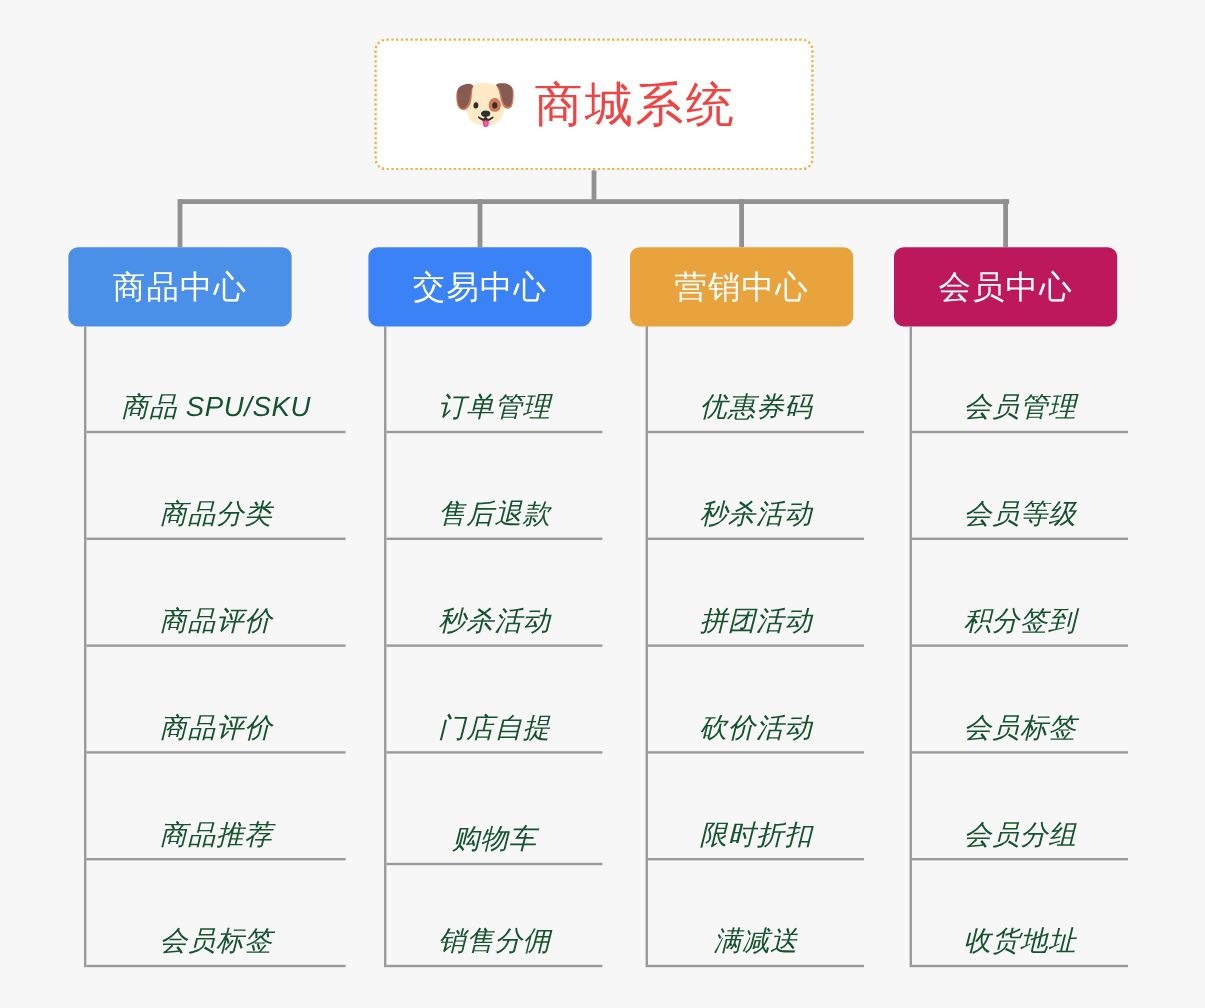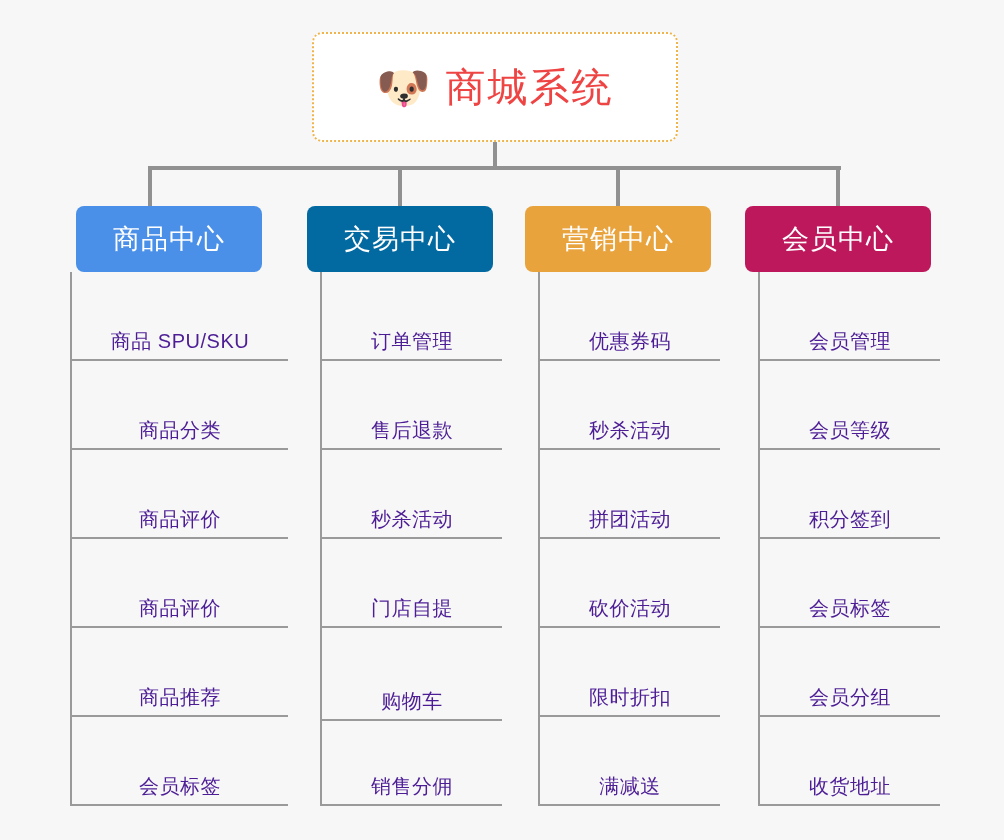--- a/index.html
+++ b/index.html
@@ -106,25 +106,26 @@
     position: absolute;
     left: 2px;
     height: 89px;
     box-sizing: border-box;
     display: flex;
     align-items: flex-end;
     justify-content: center;
     border-bottom: 2px solid #9a9a9a;
   }
   .leaf-label {
-    font-size: 20px;
-    color: #4c1d95;
+    font-size: 23px;
+    color: #14532d;
     white-space: nowrap;
     padding: 0 16px 4px 16px;
     letter-spacing: 0.5px;
+    font-style: italic;
   }
 </style>
 </head>
 <body>
 
 <div id="canvas">
 
   <div class="root-node">
     <span class="root-emoji">🐶</span>
     <span class="root-title">商城系统</span>
@@ -134,21 +135,21 @@
   <div class="conn conn-h-bus"></div>
 
   <div id="drops">
       <div class="conn conn-v-drop" style="left: 148px;"></div>
       <div class="conn conn-v-drop" style="left: 398px;"></div>
       <div class="conn conn-v-drop" style="left: 616px;"></div>
       <div class="conn conn-v-drop" style="left: 836px;"></div>
     </div>
 
   <div id="columns">
-      <div class="cat-header" style="left: 57px; background: rgb(74, 144, 232); margin-left: 19px;">商品中心</div>
+      <div class="cat-header" style="left: 57px; background: rgb(74, 144, 232);">商品中心</div>
       <div class="column" style="left: 70px;">
         <div class="trunk" style="height: 534px;"></div>
         <div class="leaf" style="top: 0px; width: 216px;">
           <span class="leaf-label">商品 SPU/SKU</span>
         </div>
         <div class="leaf" style="top: 89px; width: 216px;">
           <span class="leaf-label">商品分类</span>
         </div>
         <div class="leaf" style="top: 178px; width: 216px;">
           <span class="leaf-label">商品评价</span>
@@ -156,21 +157,21 @@
         <div class="leaf" style="top: 267px; width: 216px;">
           <span class="leaf-label">商品评价</span>
         </div>
         <div class="leaf" style="top: 356px; width: 216px;">
           <span class="leaf-label">商品推荐</span>
         </div>
         <div class="leaf" style="top: 445px; width: 216px;">
           <span class="leaf-label">会员标签</span>
         </div>
       </div>
-      <div class="cat-header" style="left: 307px; background: #0369a1;">交易中心</div>
+      <div class="cat-header" style="left: 307px; background: #3b82f6;">交易中心</div>
       <div class="column" style="left: 320px;">
         <div class="trunk" style="height: 534px;"></div>
         <div class="leaf" style="top: 0px; width: 180px;">
           <span class="leaf-label">订单管理</span>
         </div>
         <div class="leaf" style="top: 89px; width: 180px;">
           <span class="leaf-label">售后退款</span>
         </div>
         <div class="leaf" style="top: 178px; width: 180px;">
           <span class="leaf-label">秒杀活动</span>

